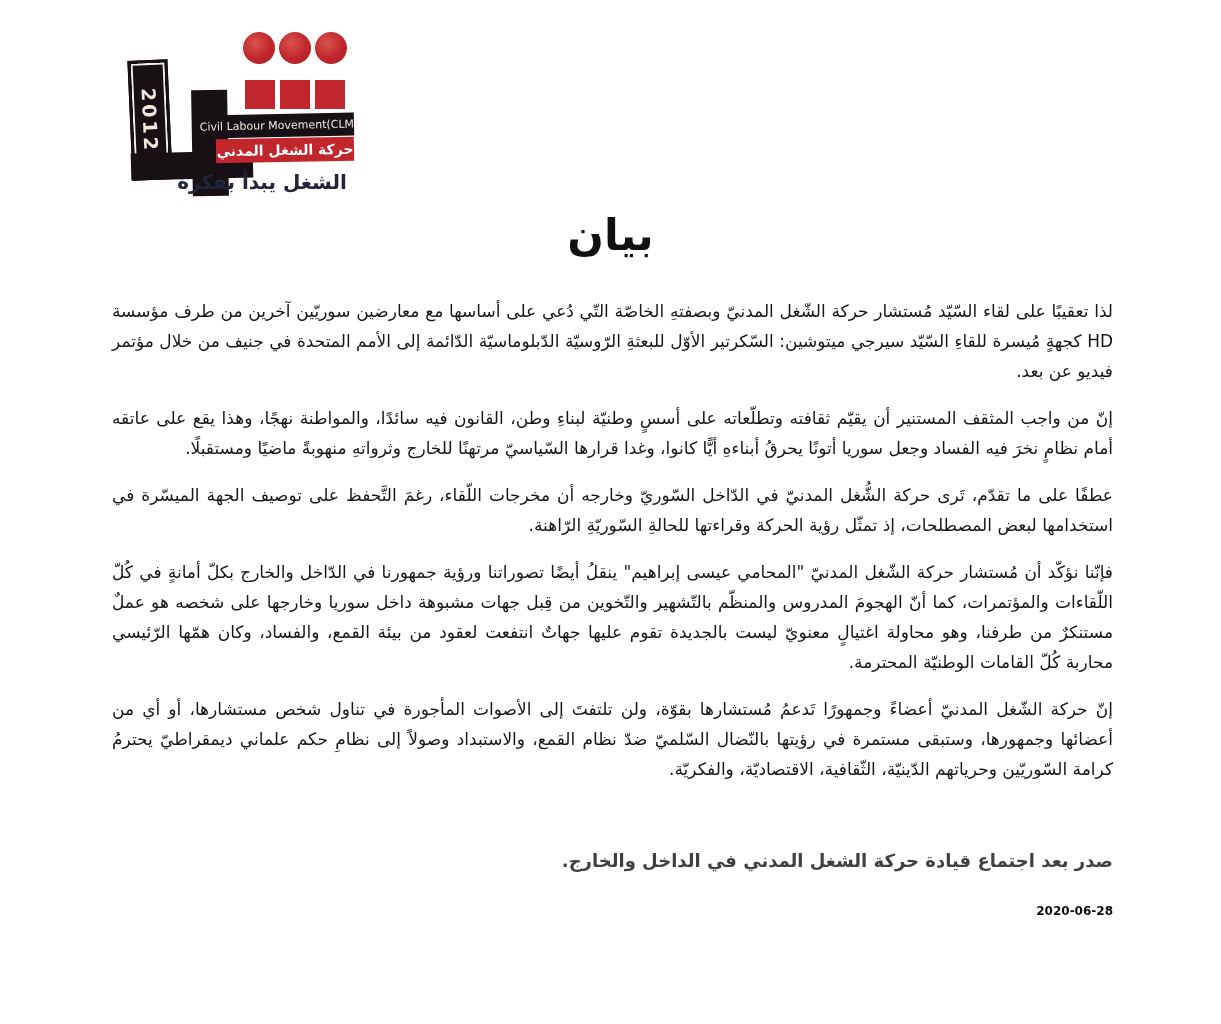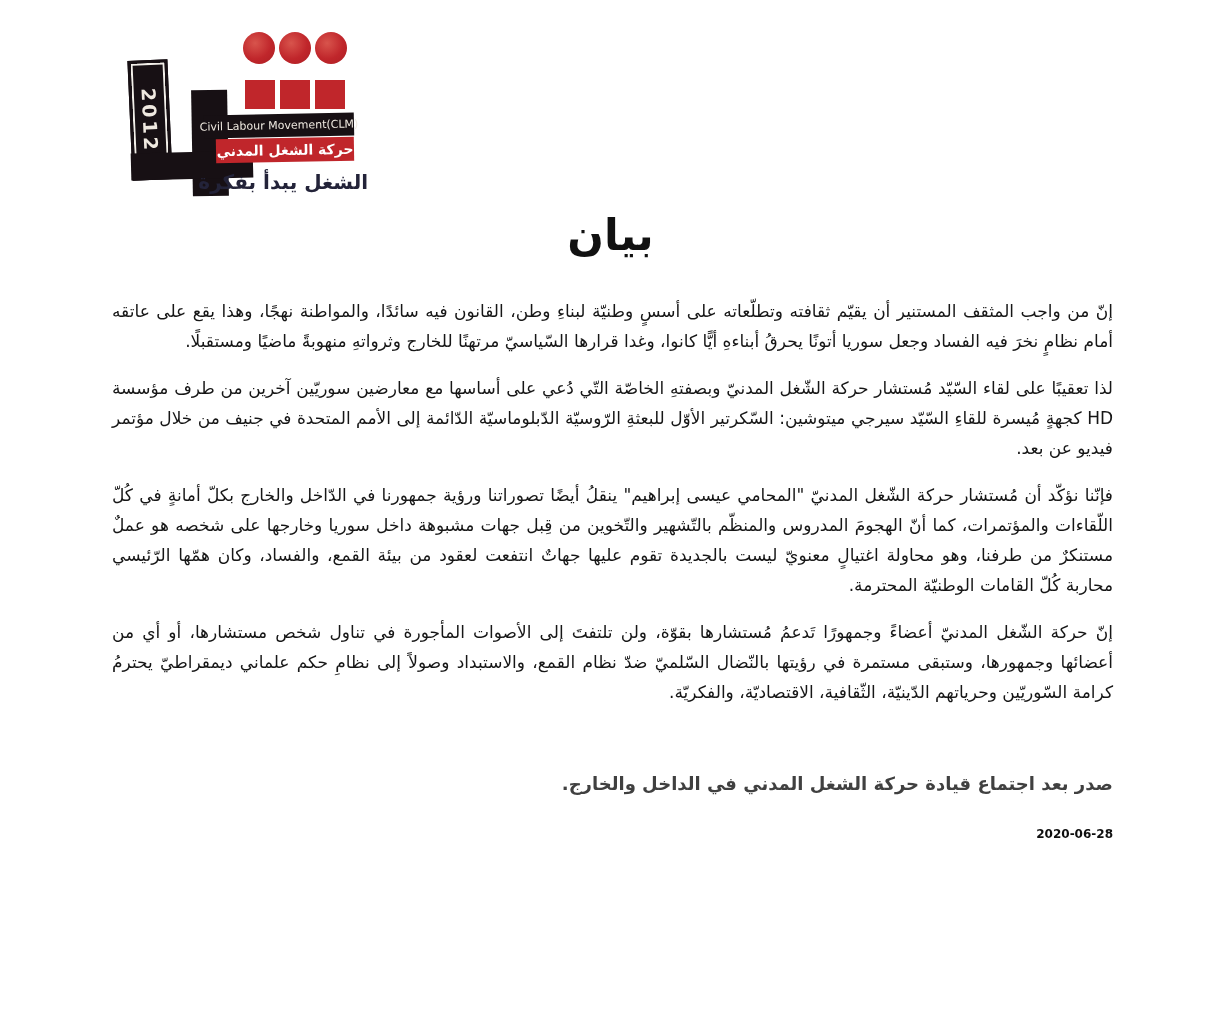--- a/index.html
+++ b/index.html
@@ -42,22 +42,22 @@
     display: flex; align-items: center; justify-content: center;
     white-space: nowrap; transform: rotate(-1.2deg);
   }
   .band-ar {
     position: absolute; left: 88px; top: 110px; width: 138px; height: 24px;
     background: #c0262b; color: #ffffff; font-weight: bold; font-size: 14px;
     display: flex; align-items: center; justify-content: center;
     transform: rotate(-1deg); direction: rtl;
   }
   .slogan {
-    position: absolute; left: 60px; top: 142px; width: 180px;
-    color: #232339; font-weight: bold; font-size: 20px;
+    position: absolute; left: 44px; top: 142px; width: 180px;
+    text-align: center; color: #232339; font-weight: bold; font-size: 20px;
     direction: rtl;
   }
 
   
   .title {
     position: absolute; top: 210px; left: 0; right: 0;
     margin: 0; text-align: center;
     font-size: 43px; font-weight: bold; color: #111;
     direction: rtl;
   }
@@ -107,21 +107,22 @@
       <span class="sq"></span>
     </div>
     <div class="band-en">Civil Labour Movement(CLM)</div>
     <div class="band-ar">حركة الشغل المدني</div>
     <div class="slogan">الشغل يبدأ بفكرة</div>
   </div>
 
   <h1 class="title">بيان</h1>
 
   <div class="body-text">
+    <p>لذا تعقيبًا على لقاء السّيّد مُستشار حركة الشّغل المدنيّ وبصفتهِ الخاصّة التّي دُعي على أساسها مع معارضين سوريّين آخرين من طرف مؤسسة HD كجهةٍ مُيسرة للقاءِ السّيّد سيرجي ميتوشين: السّكرتير الأوّل للبعثةِ الرّوسيّة الدّبلوماسيّة الدّائمة إلى الأمم المتحدة في جنيف من خلال مؤتمر فيديو عن بعد.</p>
     <p>إنّ من واجب المثقف المستنير أن يقيّم ثقافته وتطلّعاته على أسسٍ وطنيّة لبناءِ وطن، القانون فيه سائدًا، والمواطنة نهجًا، وهذا يقع على عاتقه أمام نظامٍ نخرَ فيه الفساد وجعل سوريا أتونًا يحرقُ أبناءهِ أيًّا كانوا، وغدا قرارها السّياسيّ مرتهنًا للخارج وثرواتهِ منهوبةً ماضيًا ومستقبلًا.</p>
-    <p>لذا تعقيبًا على لقاء السّيّد مُستشار حركة الشّغل المدنيّ وبصفتهِ الخاصّة التّي دُعي على أساسها مع معارضين سوريّين آخرين من طرف مؤسسة HD كجهةٍ مُيسرة للقاءِ السّيّد سيرجي ميتوشين: السّكرتير الأوّل للبعثةِ الرّوسيّة الدّبلوماسيّة الدّائمة إلى الأمم المتحدة في جنيف من خلال مؤتمر فيديو عن بعد.</p>
+    <p>عطفًا على ما تقدّم، تَرى حركة الشُّغل المدنيّ في الدّاخل السّوريّ وخارجه أن مخرجات اللّقاء، رغمَ التَّحفظ على توصيف الجهة الميسّرة في استخدامها لبعض المصطلحات، إذ تمثّل رؤية الحركة وقراءتها للحالةِ السّوريّةِ الرّاهنة.</p>
     <p class="gap-large">فإنّنا نؤكّد أن مُستشار حركة الشّغل المدنيّ "المحامي عيسى إبراهيم" ينقلُ أيضًا تصوراتنا ورؤية جمهورنا في الدّاخل والخارج بكلّ أمانةٍ في كُلّ اللّقاءات والمؤتمرات، كما أنّ الهجومَ المدروس والمنظّم بالتّشهير والتّخوين من قِبل جهات مشبوهة داخل سوريا وخارجها على شخصه هو عملٌ مستنكرٌ من طرفنا، وهو محاولة اغتيالٍ معنويّ ليست بالجديدة تقوم عليها جهاتٌ انتفعت لعقود من بيئة القمع، والفساد، وكان همّها الرّئيسي محاربة كُلّ القامات الوطنيّة المحترمة.</p>
     <p class="gap-xlarge">إنّ حركة الشّغل المدنيّ أعضاءً وجمهورًا تَدعمُ مُستشارها بقوّة، ولن تلتفتَ إلى الأصوات المأجورة في تناول شخص مستشارها، أو أي من أعضائها وجمهورها، وستبقى مستمرة في رؤيتها بالنّضال السّلميّ ضدّ نظام القمع، والاستبداد وصولاً إلى نظامِ حكم علماني ديمقراطيّ يحترمُ كرامة السّوريّين وحرياتهم الدّينيّة، الثّقافية، الاقتصاديّة، والفكريّة.</p>
     <div class="issued-line">صدر بعد اجتماع قيادة حركة الشغل المدني في الداخل والخارج.</div>
     <div class="doc-date">2020-06-28</div>
   </div>
 
 </div>
 
 </body></html>

